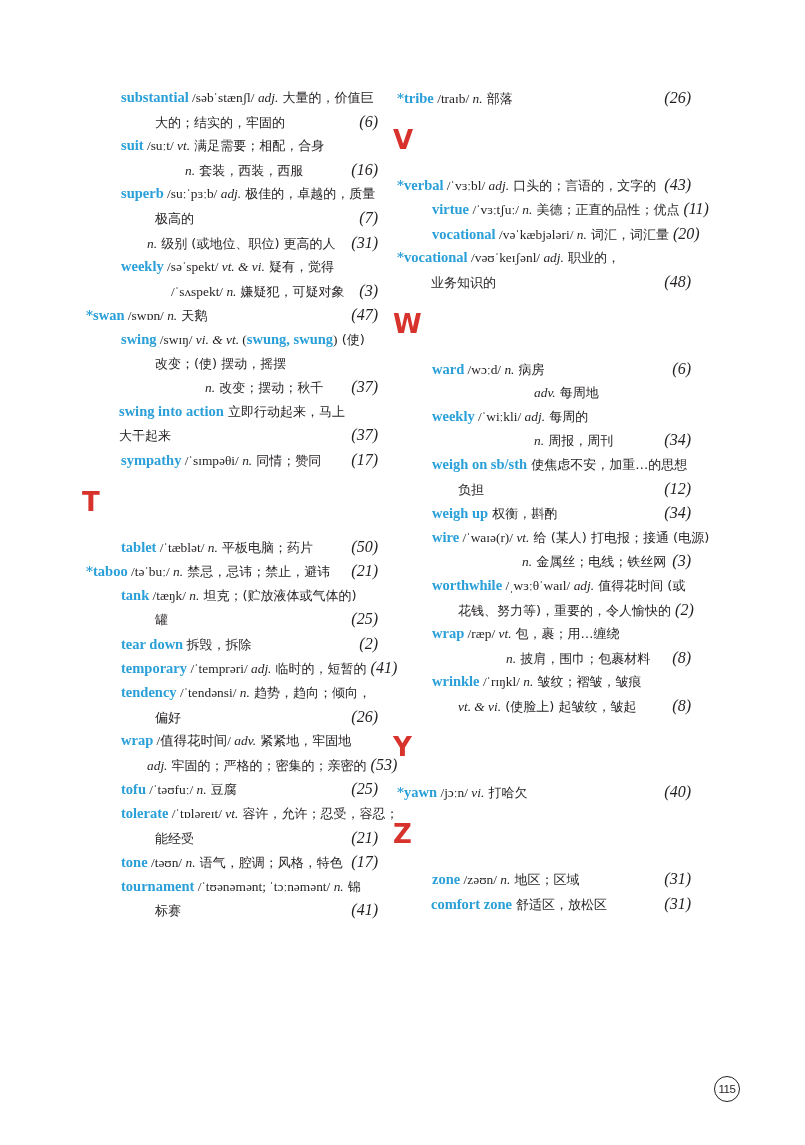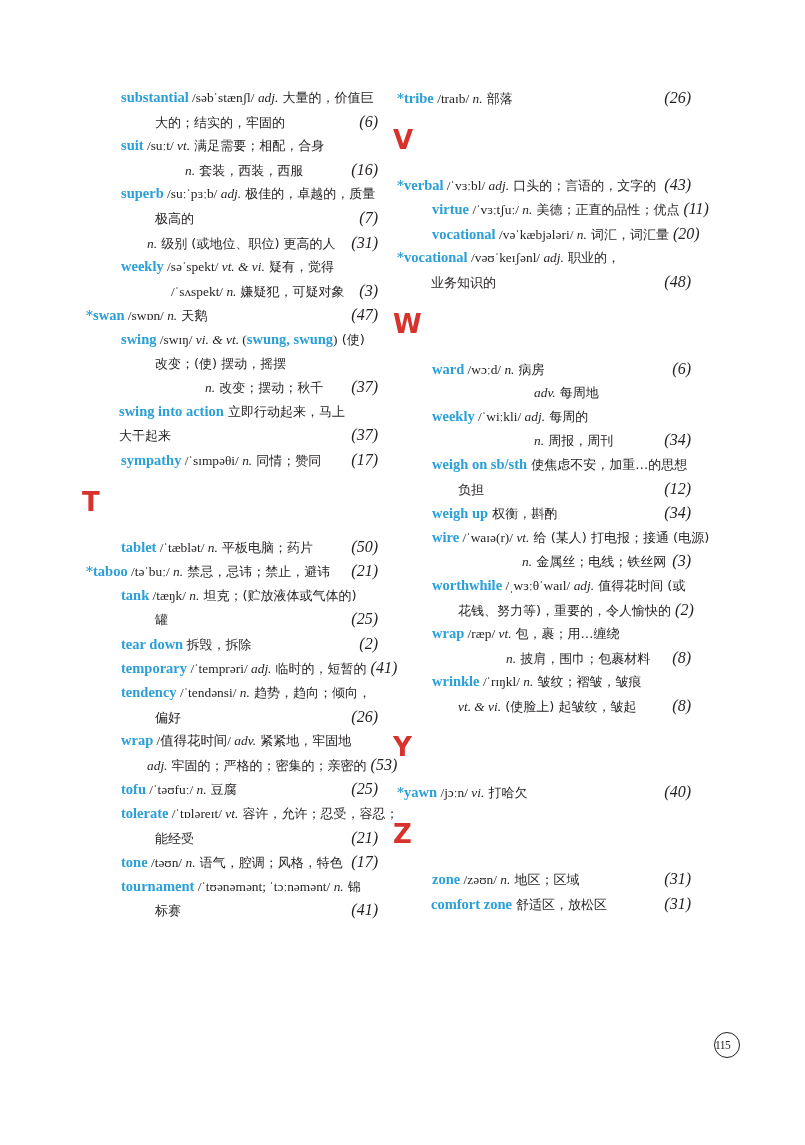--- a/index.html
+++ b/index.html
@@ -14,23 +14,23 @@
   .hw { color: #2a9fd8; font-weight: bold; font-family: "Liberation Serif", "DejaVu Serif", serif; font-size: 14.5px; }
   .star { color: #2a9fd8; font-weight: bold; }
   .ph { font-family: "Liberation Serif", "DejaVu Serif", serif; }
   .pos { font-style: italic; font-family: "Liberation Serif", "DejaVu Serif", serif; }
   .zh { font-family: "DejaVu Sans", "Liberation Sans", sans-serif; font-size: 13px; }
   .pg { font-family: "Liberation Serif", "DejaVu Serif", serif; font-size: 16px; padding-left: 4px; font-style: italic; }
   .ind1 { padding-left: 7px; margin-left: 28px; }
   .cont { padding-left: 34px; }
   .letter { color: #d7322b; font-family: "DejaVu Sans", "Liberation Sans", sans-serif; font-weight: bold;
             font-size: 26px; line-height: 30px; margin: 14px 0 18px -4px; }
-  .page-num { position: absolute; left: 714px; top: 1032px; width: 24px; height: 24px; border: 1.2px solid #231f20;
-              border-radius: 50%; font-family: Liberation Serif, serif; font-size: 11.5px; line-height: 24px;
-              text-align: left; letter-spacing: -0.5px; }
+  .page-num { position: absolute; left: 714px; top: 1076px; width: 24px; height: 24px; border: 1.2px solid #231f20;
+              border-radius: 50%; font-family: Liberation Sans, sans-serif; font-size: 11.5px; line-height: 24px;
+              text-align: center; letter-spacing: -0.5px; }
 </style>
 </head>
 <body>
 
 <div class="col col-left">
 
   <div class="entry ind1">
     <div class="line">
         <span class="txt"><span class="star"></span><span class="hw">substantial</span><span class="ph"> /səbˈstænʃl/ </span><span class="pos">adj.</span><span class="zh"> 大量的，价值巨</span></span>
       </div>

